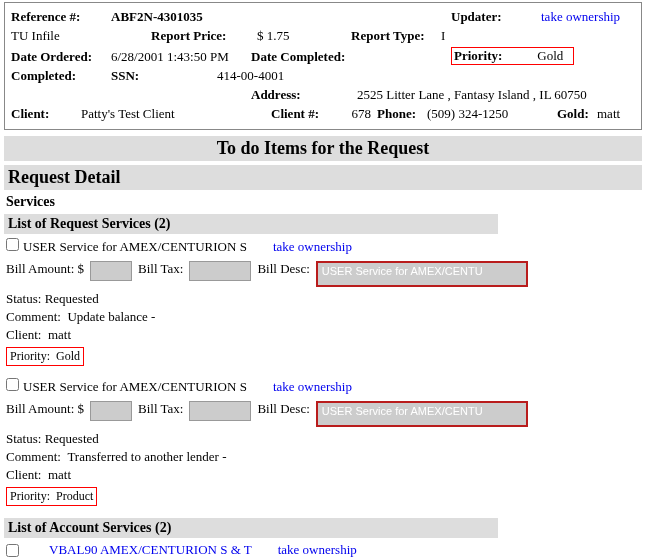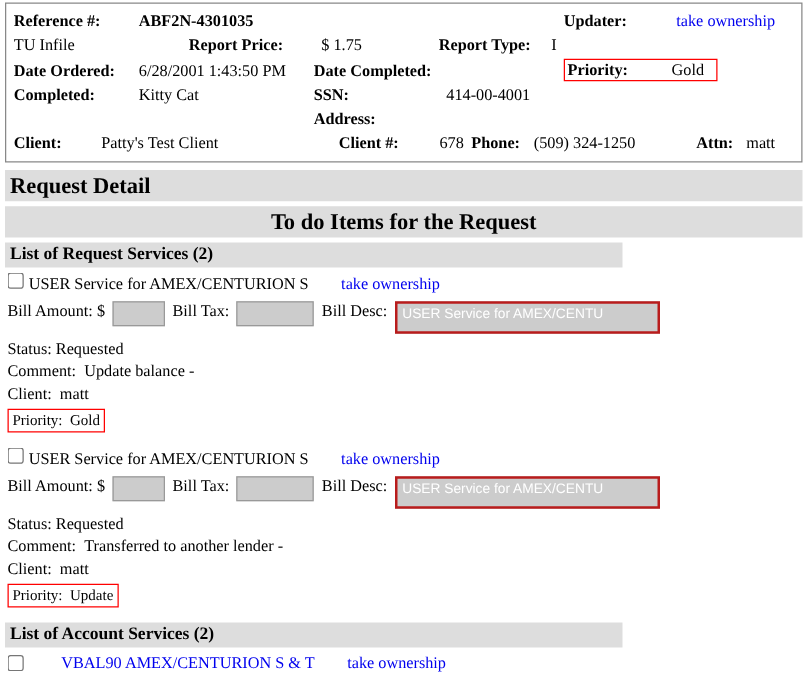--- a/index.html
+++ b/index.html
@@ -57,43 +57,44 @@
     <span class="col2">6/28/2001 1:43:50 PM</span>
     <span class="lbl col3">Date Completed:</span>
     <span class="col4"></span>
     <span class="redbox">
       <span class="lbl" style="display:inline-block;width:80px">Priority:</span>
       <span style="display:inline-block;width:34px">Gold</span>
     </span>
   </div>
   <div class="hdr-row">
     <span class="lbl col1">Completed:</span>
-    <span class="col2">Kitty Cat</span>
     <span class="lbl col3">SSN:</span>
     <span class="flex-grow">414-00-4001</span>
   </div>
   <div class="hdr-row">
     <span class="col1"></span>
     <span class="col2"></span>
     <span class="lbl col3">Address:</span>
+    <span class="flex-grow">2525 Litter Lane , Fantasy Island , IL  60750</span>
   </div>
   <div class="hdr-row">
     <span class="lbl" style="width:50px">Client:</span>
     <span style="width:190px;padding-left:20px">Patty's Test Client</span>
     <span class="lbl" style="width:55px">Client #:</span>
     <span style="width:45px;text-align:right;padding-right:6px">678</span>
     <span class="lbl" style="width:50px">Phone:</span>
     <span style="width:130px">(509) 324-1250</span>
-    <span class="lbl" style="width:40px">Attn:</span>
+    <span class="lbl" style="width:40px">Gold:</span>
     <span>matt</span>
   </div>
 </div>
 
+<div class="grey-bar center">To do Items for the Request</div>
 <div class="grey-bar" style="font-size:18px">Request Detail</div>
-<div class="grey-bar center">To do Items for the Request</div>
+<div class="section-label">Services</div>
 <div class="grey-bar small" style="width:486px">List of Request Services (2)</div>
 
 <div class="svc">
   <div class="svc-top">
     <label><input type="checkbox" style=""><span>USER Service for AMEX/CENTURION S</span></label>
     <span class="link">take ownership</span>
   </div>
   <div class="bill-row">
     <span>Bill Amount: $</span>
     <span class="numbox"></span>
@@ -117,21 +118,21 @@
     <span>Bill Amount: $</span>
     <span class="numbox"></span>
     <span>Bill Tax:</span>
     <span class="numbox big"></span>
     <span>Bill Desc:</span>
     <span class="descbox">USER Service for AMEX/CENTU</span>
   </div>
   <div class="status-line"><span>Status:</span> <span class="v">Requested</span></div>
   <div class="meta-line"><span>Comment:</span>&nbsp;&nbsp;<span>Transferred to another lender -</span></div>
   <div class="meta-line"><span>Client:</span>&nbsp;&nbsp;<span>matt</span></div>
-  <span class="priority-chip"><span>Priority:</span>&nbsp;&nbsp;<span>Update</span></span>
+  <span class="priority-chip"><span>Priority:</span>&nbsp;&nbsp;<span>Product</span></span>
 </div>
 
 <div class="grey-bar small" style="width:486px">List of Account Services (2)</div>
 
 <div class="svc">
   <div class="svc-top">
     <input type="checkbox" style="">
     <span class="link">VBAL90 AMEX/CENTURION S &amp; T</span>
     <span class="link">take ownership</span>
   </div>

